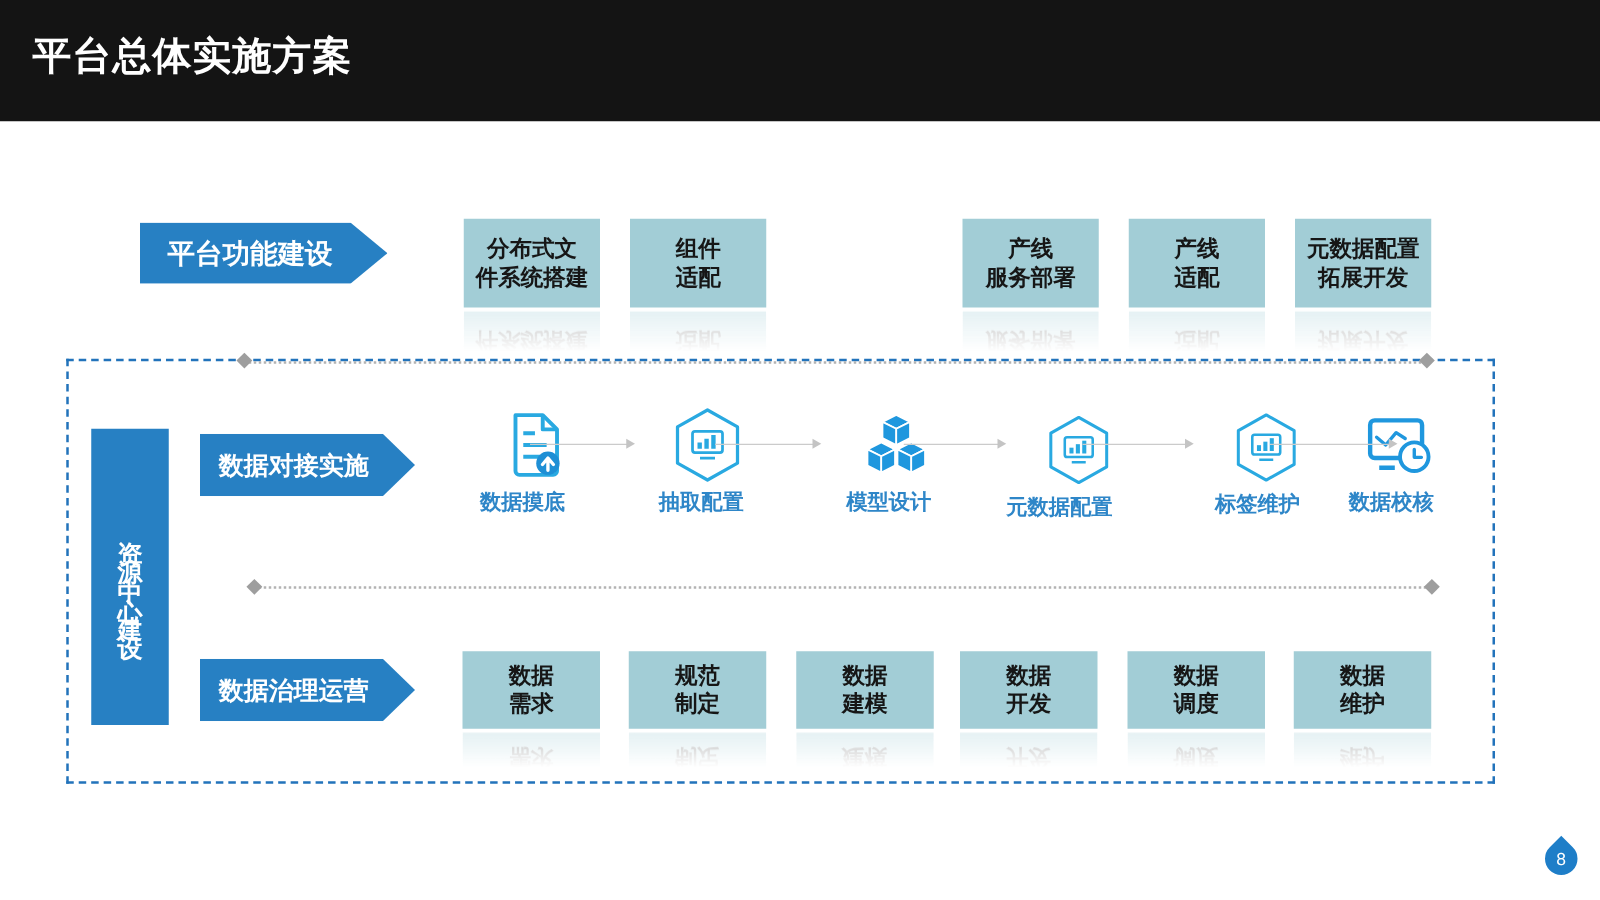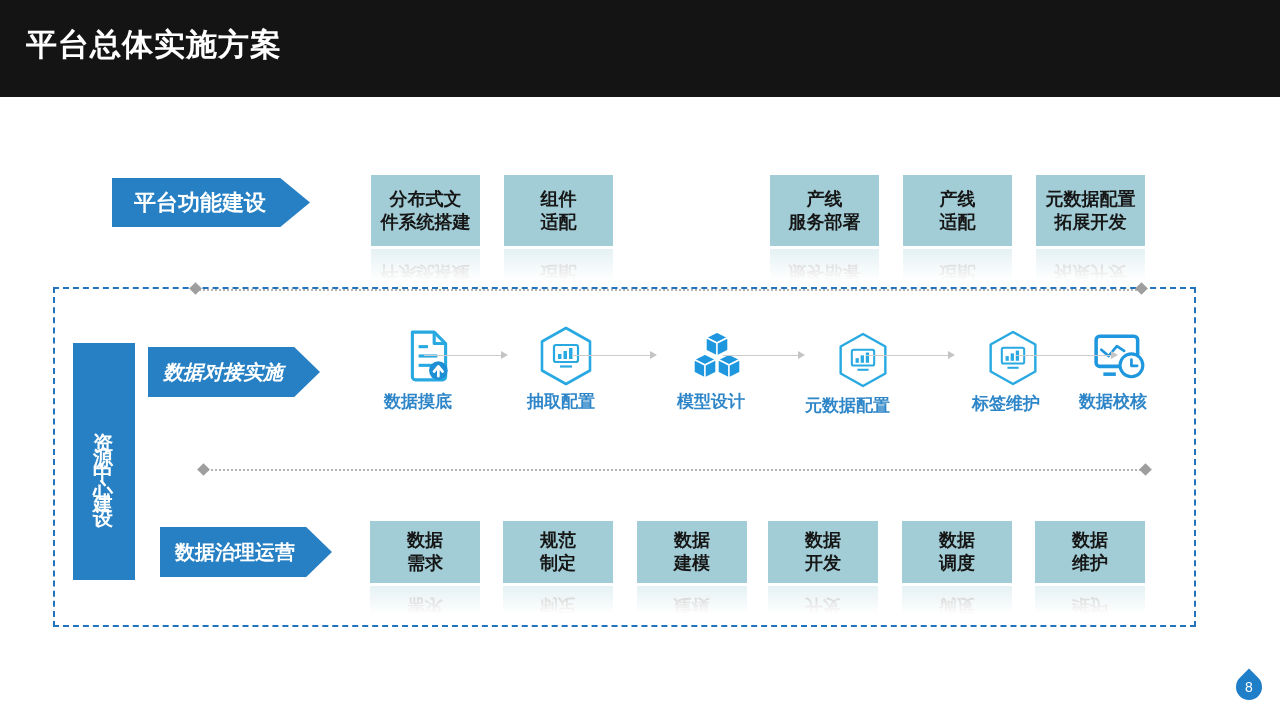--- a/index.html
+++ b/index.html
@@ -14,21 +14,21 @@
     font-size:31px;font-weight:bold;color:#ffffff;letter-spacing:1px;
   }
   
   .banner{
     position:absolute;background:#2780C3;color:#fff;font-weight:bold;
     display:flex;align-items:center;justify-content:center;
     clip-path:polygon(0 0,85% 0,100% 50%,85% 100%,0 100%);
     padding-right:22px;box-sizing:border-box;
   }
   .banner-row1{left:112px;top:178px;width:198px;height:49px;font-size:22px;}
-  .banner-mid1{left:148px;top:347px;width:172px;height:50px;font-size:20px;font-style:italic;}
+  .banner-mid1{left:160px;top:347px;width:172px;height:50px;font-size:20px;}
   .banner-mid2{left:160px;top:527px;width:172px;height:50px;font-size:20px;}
   
   .tealbox{
     position:absolute;width:109px;background:#A2CDD6;color:#161616;
     display:flex;flex-direction:column;align-items:center;justify-content:center;
     font-size:18px;font-weight:bold;line-height:23px;text-align:center;
     -webkit-box-reflect:below 3px linear-gradient(to bottom,rgba(0,0,0,0) 55%,rgba(0,0,0,0.28));
   }
   .row1{top:175px;height:71px;align-items:center;}
   .row2{top:521px;height:62px;width:110px;text-align:center;}

